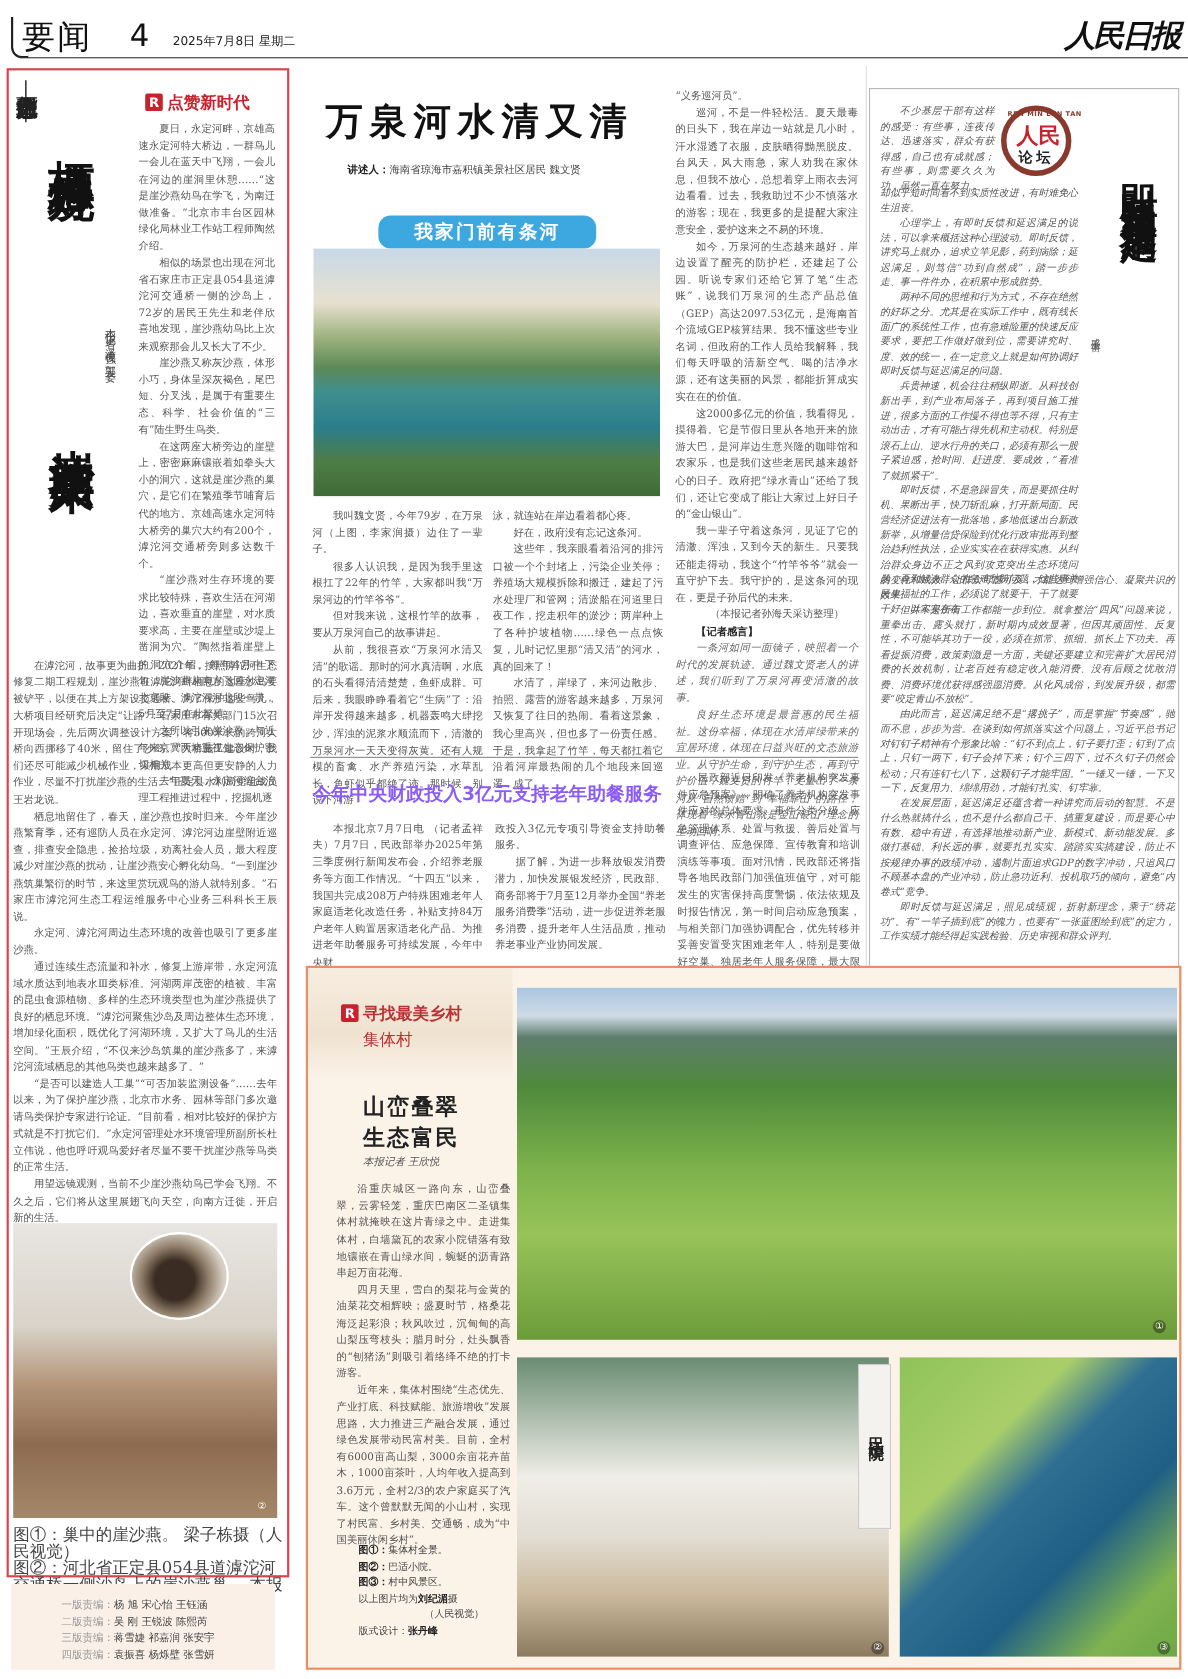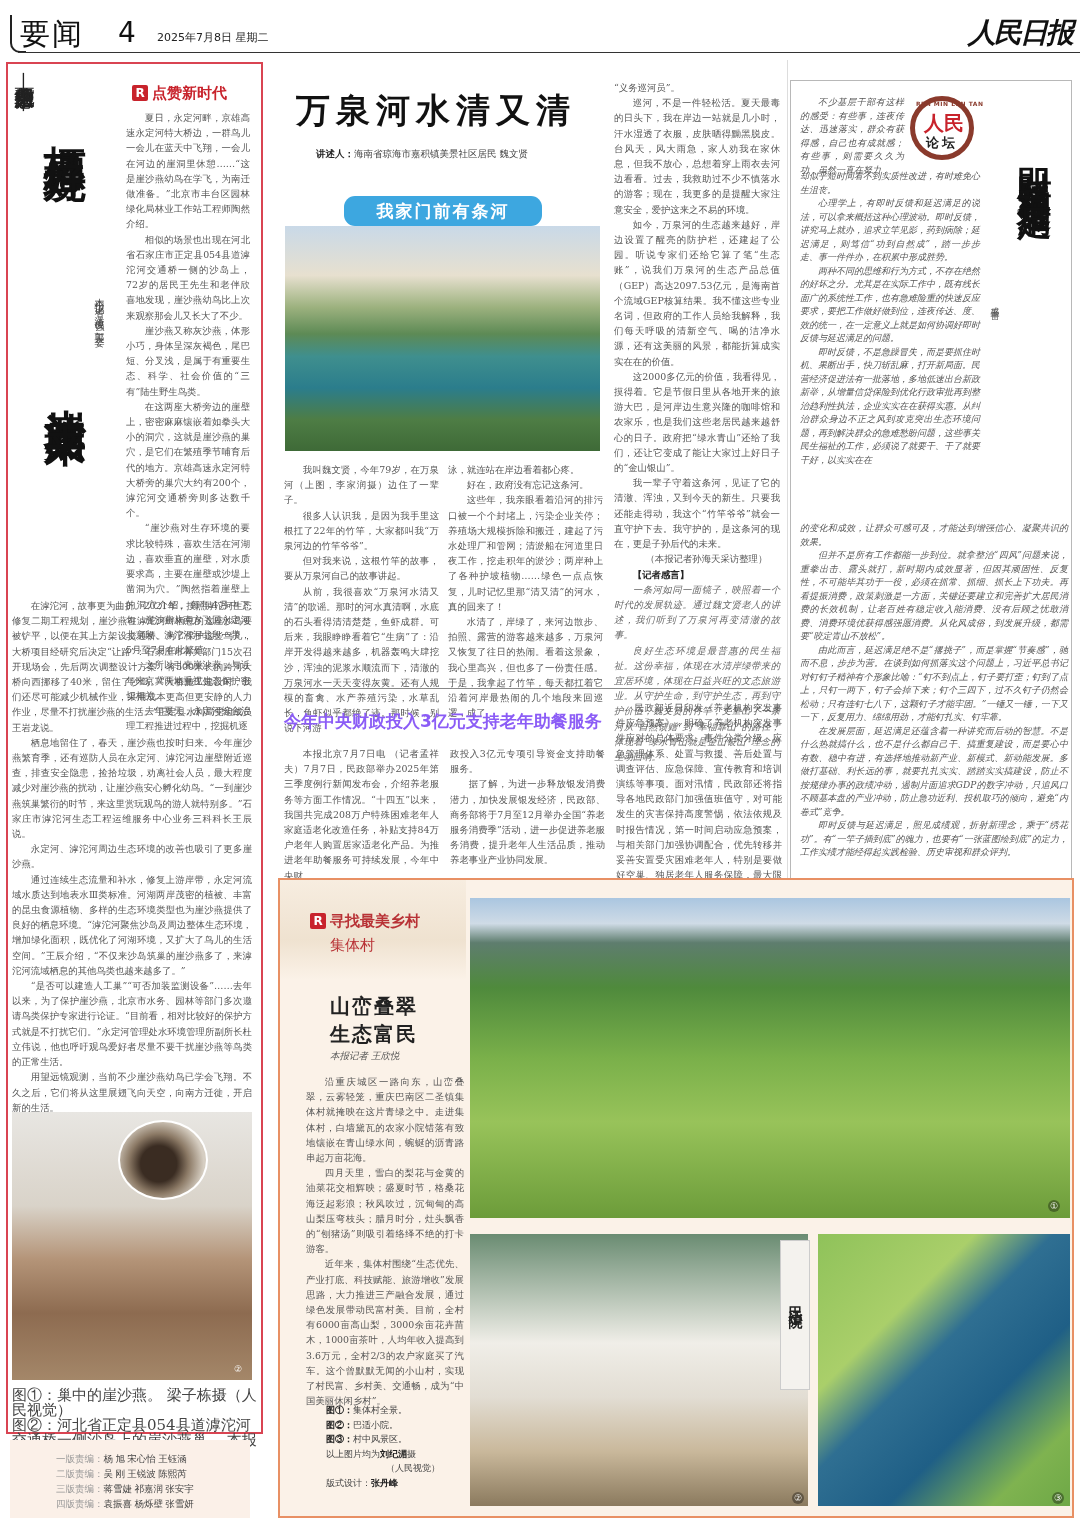--- a/index.html
+++ b/index.html
@@ -24,21 +24,21 @@
   #byline-left { left: 92px; top: 290px; writing-mode: vertical-rl; font-size: 10px; line-height: 14px; color: #444; letter-spacing: 3px; height: 180px; }
   #tag-dianzan { left: 132px; top: 84px; font-size: 15px; font-weight: bold; color: #c8232c; font-family: "DejaVu Sans", sans-serif; }
   .r-badge { display: inline-block; width: 16px; height: 16px; background: #c8232c; color: #fff; font-size: 12px; line-height: 16px; text-align: center; border-radius: 2px; margin-right: 4px; vertical-align: 1px; }
   #left-col-narrow { left: 126px; top: 110px; width: 124px; }
   #left-col-wide { left: 12px; top: 598px; width: 240px; }
   #left-photo { left: 12px; top: 1112px; width: 240px; height: 268px; background: linear-gradient(180deg, #e8e6e2 0%, #d9d3c9 35%, #b49478 55%, #8d6b50 75%, #a48769 100%); overflow: hidden; }
   #left-photo-inset { left: 118px; top: 1120px; width: 90px; height: 80px; border-radius: 50%; background: radial-gradient(circle at 45% 55%, #3a2c22 0 18px, #8c7a66 30px, #d6cec2 45px); border: 2px solid #fff; }
   #left-photo-label { left: 234px; top: 1364px; font-size: 9px; color: #fff; }
   #left-caption { left: 12px; top: 1388px; width: 245px; font-size: 15px; line-height: 15px; color: #444; }
   #editors-box { left: 10px; top: 1440px; width: 240px; height: 78px; background: #fbf0e8; }
-  #editors { left: 56px; top: 1452px; font-size: 9.5px; line-height: 15px; color: #444; font-family: Liberation Serif, serif; }
+  #editors { left: 56px; top: 1452px; font-size: 9.5px; line-height: 15px; color: #444; }
   #editors .role { color: #999; }
   
   #wq-title { left: 296px; top: 88px; font-size: 34px; font-weight: bold; font-family: "DejaVu Sans", sans-serif; color: #111; letter-spacing: 6px; }
   #wq-narrator { left: 316px; top: 148px; font-size: 9.5px; color: #444; }
   #wq-narrator b { color: #222; }
   #wq-banner { left: 344px; top: 196px; width: 198px; height: 30px; background: #3da7e0; color: #fff; font-size: 17px; font-weight: bold; font-family: "DejaVu Sans", sans-serif; text-align: center; line-height: 30px; letter-spacing: 2px; border-radius: 11px; }
   #wq-photo { left: 285px; top: 226px; width: 315px; height: 225px; background: linear-gradient(180deg, #c9d9e8 0%, #e7e0cf 22%, #9db27f 36%, #5d8a55 48%, #3f8f8e 58%, #2b7d8c 72%, #4e7d45 86%, #3e6a37 100%); }
   #wq-col1 { left: 284px; top: 462px; width: 155px; }
   #wq-col2 { left: 448px; top: 462px; width: 155px; }
   #wq-col3 { left: 614px; top: 80px; width: 166px; }
@@ -180,21 +180,22 @@
 <div class="abs" id="forum-logo-brand">人民</div>
 <div class="abs" id="forum-logo-label">论坛</div>
 <div class="abs" id="forum-title">即时反馈和延迟满足</div>
 <div class="abs" id="forum-author">盛玉雷</div>
 <div class="abs forum-text" id="forum-col-a">
   <p>不少基层干部有这样的感受：有些事，连夜传达、迅速落实，群众有获得感，自己也有成就感；有些事，则需要久久为功，虽然一直在努力，</p>
 </div>
 <div class="abs forum-text" id="forum-col-b">
   <p style="text-indent:0">却似乎短时间看不到实质性改进，有时难免心生沮丧。</p>
   <p>心理学上，有即时反馈和延迟满足的说法，可以拿来概括这种心理波动。即时反馈，讲究马上就办，追求立竿见影，药到病除；延迟满足，则笃信“功到自然成”，踏一步步走、事一件件办，在积累中形成胜势。</p>
-  <p>两种不同的思维和行为方式，不存在绝然的好坏之分。尤其是在实际工作中，既有线长面广的系统性工作，也有急难险重的快速反应要求，要把工作做好做到位，连夜传达、度、效的统一，在一定意义上就是如何协调好即时反馈与延迟满足的问题。</p>
+  <p>两种不同的思维和行为方式，不存在绝然的好坏之分。尤其是在实际工作中，既有线长面广的系统性工作，也有急难险重的快速反应要求，要把工作做好做到位，需要讲究时、度、效的统一，在一定意义上就是如何协调好即时反馈与延迟满足的问题。</p>
+  <p>兵贵神速，机会往往稍纵即逝。从科技创新出手，到产业布局落子，再到项目施工推进，很多方面的工作慢不得也等不得，只有主动出击，才有可能占得先机和主动权。特别是滚石上山、逆水行舟的关口，必须有那么一股子紧迫感，抢时间、赶进度、要成效，“看准了就抓紧干”。</p>
   <p>即时反馈，不是急躁冒失，而是要抓住时机、果断出手，快刀斩乱麻，打开新局面。民营经济促进法有一批落地，多地低速出台新政新举，从增量信贷保险到优化行政审批再到整治趋利性执法，企业实实在在获得实惠。从纠治群众身边不正之风到攻克突出生态环境问题，再到解决群众的急难愁盼问题，这些事关民生福祉的工作，必须说了就要干、干了就要干好，以实实在在</p>
 </div>
 <div class="abs forum-text" id="forum-col-c">
   <p style="text-indent:0">的变化和成效，让群众可感可及，才能达到增强信心、凝聚共识的效果。</p>
   <p>但并不是所有工作都能一步到位。就拿整治“四风”问题来说，重拳出击、露头就打，新时期内成效显著，但因其顽固性、反复性，不可能毕其功于一役，必须在抓常、抓细、抓长上下功夫。再看提振消费，政策刺激是一方面，关键还要建立和完善扩大居民消费的长效机制，让老百姓有稳定收入能消费、没有后顾之忧敢消费、消费环境优获得感强愿消费。从化风成俗，到发展升级，都需要“咬定青山不放松”。</p>
   <p>由此而言，延迟满足绝不是“撂挑子”，而是掌握“节奏感”，驰而不息，步步为营。在谈到如何抓落实这个问题上，习近平总书记对钉钉子精神有个形象比喻：“钉不到点上，钉子要打歪；钉到了点上，只钉一两下，钉子会掉下来；钉个三四下，过不久钉子仍然会松动；只有连钉七八下，这颗钉子才能牢固。”一锤又一锤，一下又一下，反复用力、绵绵用劲，才能钉扎实、钉牢靠。</p>
   <p>在发展层面，延迟满足还蕴含着一种讲究而后动的智慧。不是什么热就搞什么，也不是什么都自己干、搞重复建设，而是要心中有数、稳中有进，有选择地推动新产业、新模式、新动能发展。多做打基础、利长远的事，就要扎扎实实、踏踏实实搞建设，防止不按规律办事的政绩冲动，遏制片面追求GDP的数字冲动，只追风口不顾基本盘的产业冲动，防止急功近利、投机取巧的倾向，避免“内卷式”竞争。</p>
   <p>即时反馈与延迟满足，照见成绩观，折射新理念，乘于“绣花功”。有“一竿子插到底”的魄力，也要有“一张蓝图绘到底”的定力，工作实绩才能经得起实践检验、历史审视和群众评判。</p>
 </div>
 

